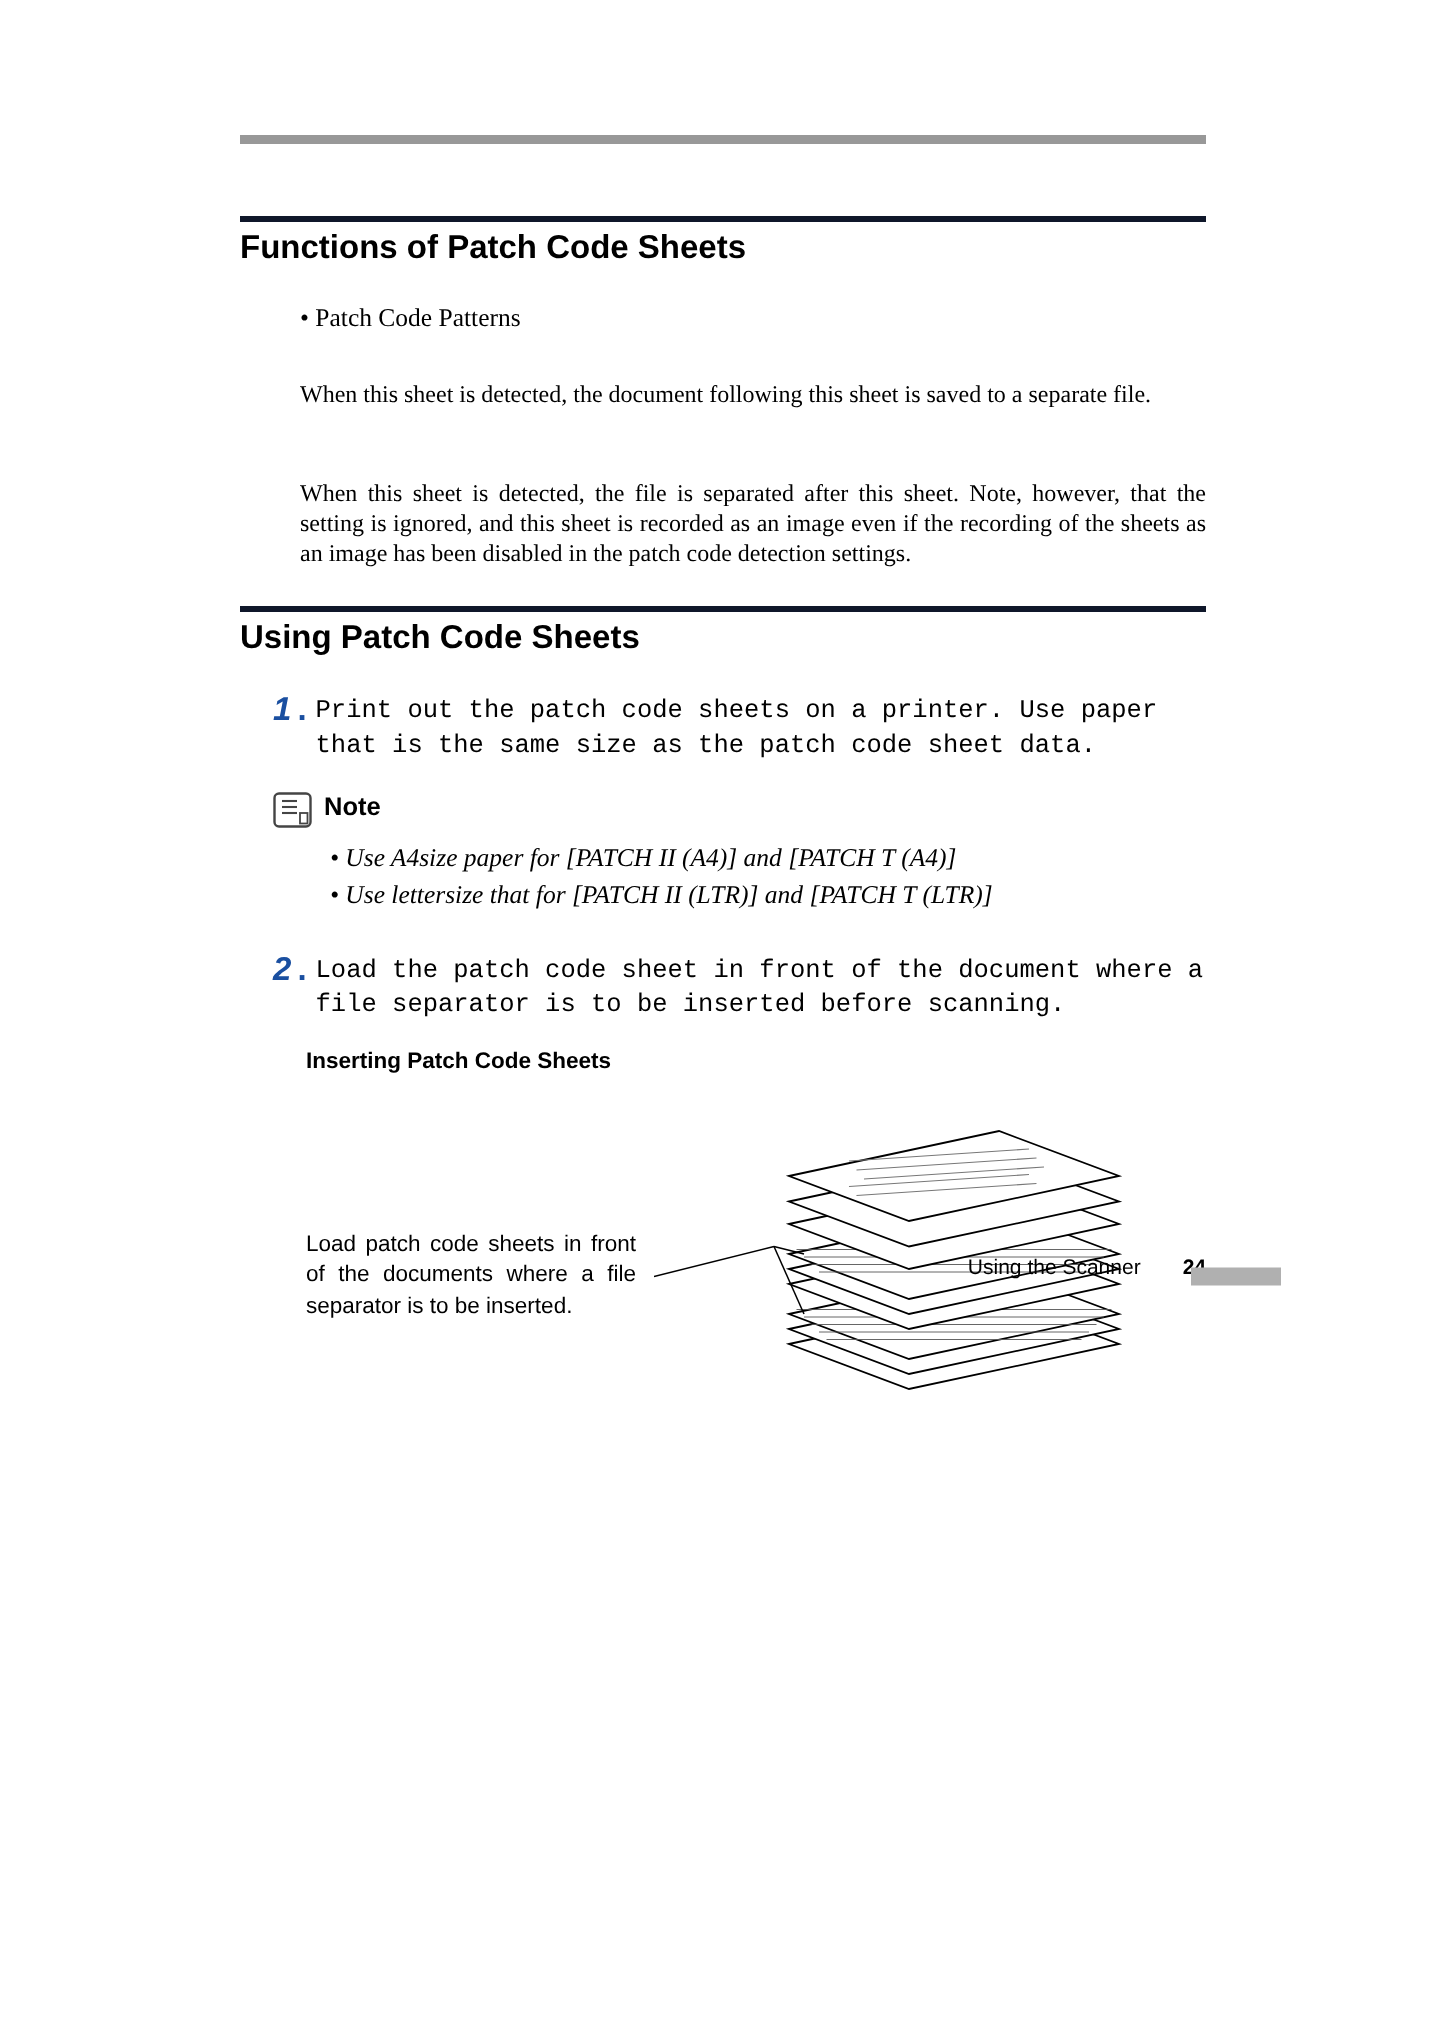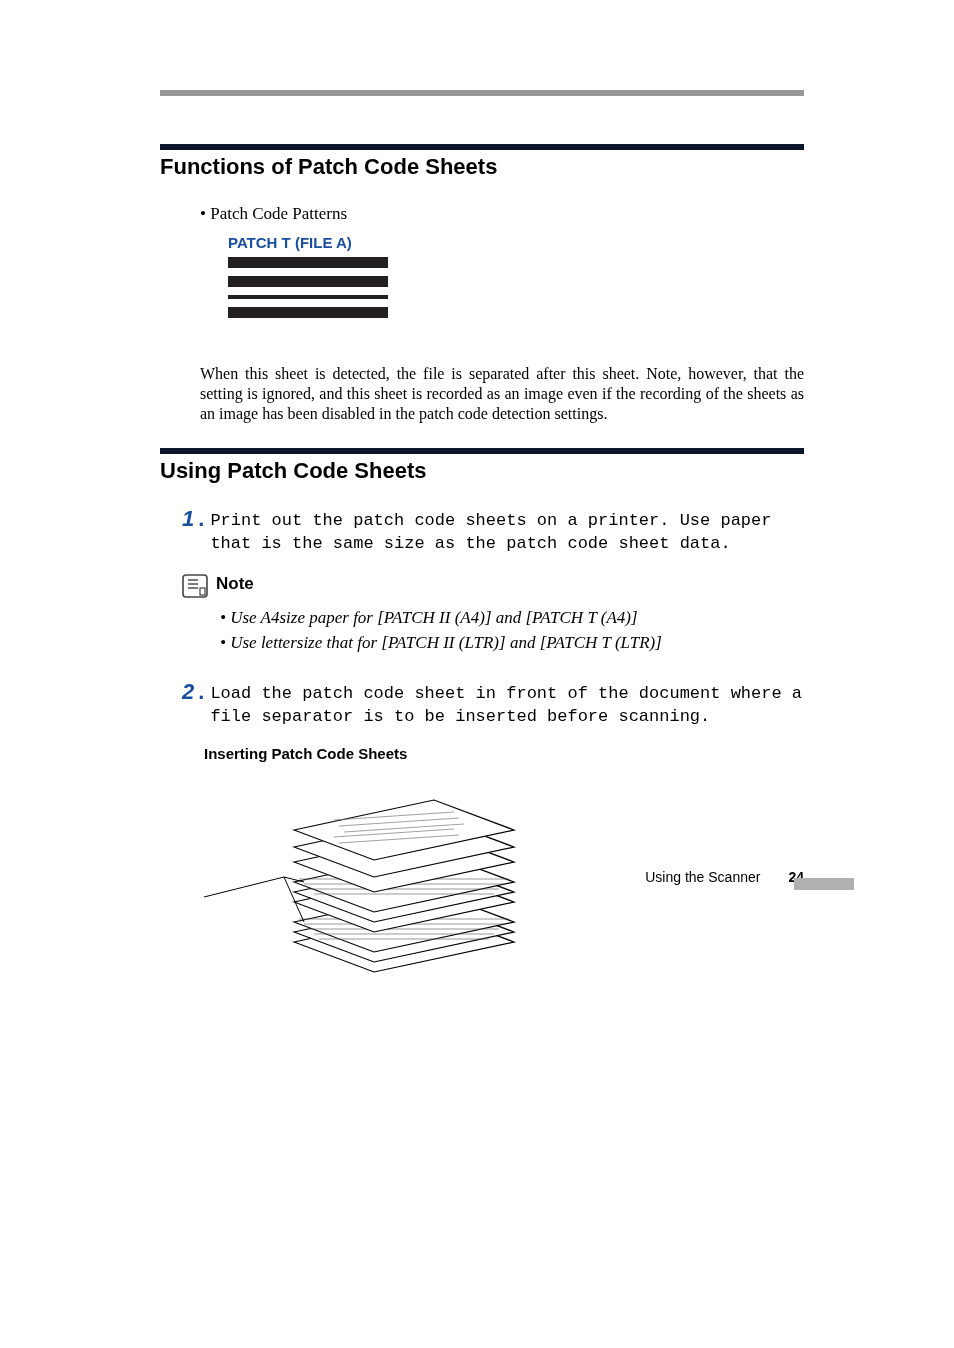--- a/index.html
+++ b/index.html
@@ -14,21 +14,21 @@
   .page {
     padding: 90px 150px 0 160px;
     position: relative;
   }
   .top-rule {
     height: 6px;
     background: #989898;
     margin-bottom: 48px;
   }
   .section-title {
-    border-top: 6px solid #0f172a;
+    border-top: 4px solid #0f172a;
     padding-top: 4px;
     font-family: Arial, Helvetica, sans-serif;
     font-weight: bold;
     font-size: 22px;
     margin-bottom: 24px;
   }
   .indent {
     margin-left: 40px;
   }
   .bullet-line {
@@ -137,21 +137,21 @@
   .diag-caption {
     font-family: Arial, Helvetica, sans-serif;
     font-size: 15px;
     width: 220px;
     line-height: 1.35;
     text-align: justify;
     margin-top: 84px;
   }
   .footer {
     position: absolute;
-    bottom: 97px;
+    bottom: 84px;
     right: 150px;
     display: flex;
     align-items: center;
     gap: 28px;
     font-family: Arial, Helvetica, sans-serif;
     font-size: 14px;
   }
   .footer-num {
     font-weight: bold;
   }
@@ -170,29 +170,21 @@
 
 <div class="page">
   <div class="top-rule"></div>
 
   <div class="section-title">Functions of Patch Code Sheets</div>
 
   <div class="indent">
     <div class="bullet-line">•  Patch Code Patterns</div>
 
     <div class="patch-block">
-      <div class="patch-left">
-        <div class="patch-title">PATCH T (FILE A)</div>
-        <div class="patch-bars">
-          <div class="bar thick"></div>
-          <div class="bar thick"></div>
-          <div class="bar thin"></div>
-          <div class="bar thick"></div>
-        </div>
-      </div>
+      <div class="patch-desc">When this sheet is detected, the document following this sheet is saved to a separate file.</div>
     </div>
 
     <div class="patch-block">
       <div class="patch-desc">When this sheet is detected, the file is separated after this sheet. Note, however, that the setting is ignored, and this sheet is recorded as an image even if the recording of the sheets as an image has been disabled in the patch code detection settings.</div>
     </div>
   </div>
 
   <div class="section-title" style="margin-top:20px;">Using Patch Code Sheets</div>
 
   <div class="step-row">
@@ -220,20 +212,21 @@
 
   <div class="step-row" style="margin-top:26px;">
     <span class="step-num">2</span>
     <span class="step-dot">.</span>
     <div class="step-body">Load the patch code sheet in front of the document where a file separator is to be inserted before scanning.</div>
   </div>
 
   <div class="sub-title">Inserting Patch Code Sheets</div>
 
   <div class="diagram-row">
+    <div class="diag-caption">Load patch code sheets in front of the documents where a file separator is to be inserted.</div>
 
     <svg width="340" height="200" viewBox="0 0 340 200">
 
       <line x1="0" y1="115" x2="80" y2="95" stroke="#000" stroke-width="1"></line>
 
       <g stroke="#000" stroke-width="1.2" fill="#fff">
 
         <polygon points="90,160 230,130 310,160 170,190"></polygon>
         <polygon points="90,150 230,120 310,150 170,180"></polygon>
 

